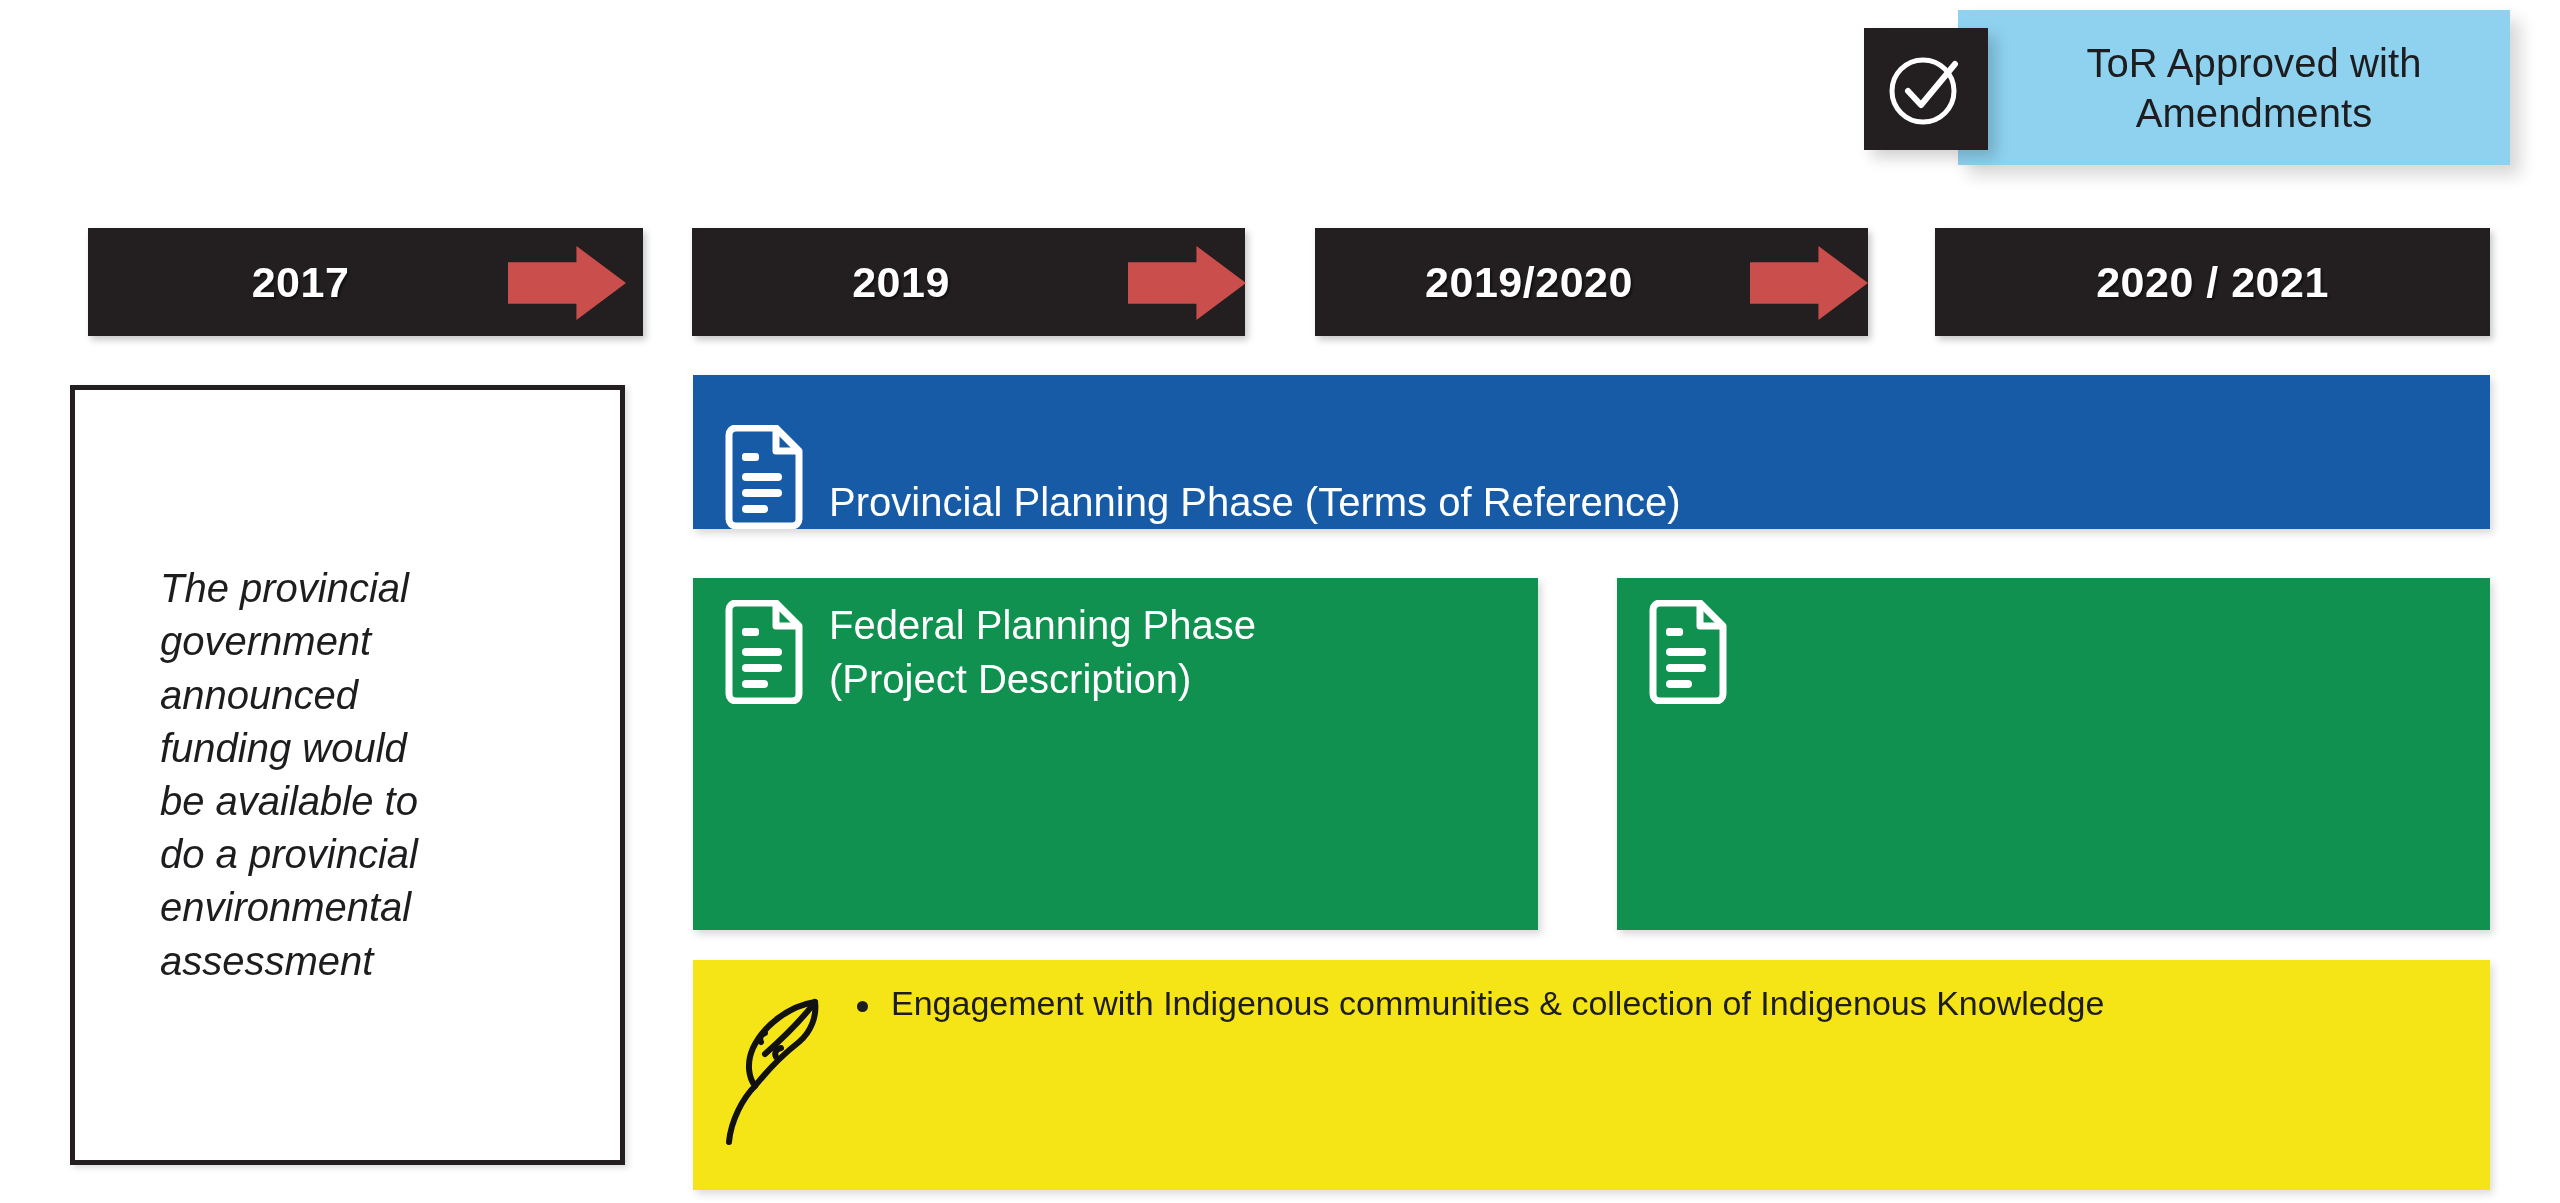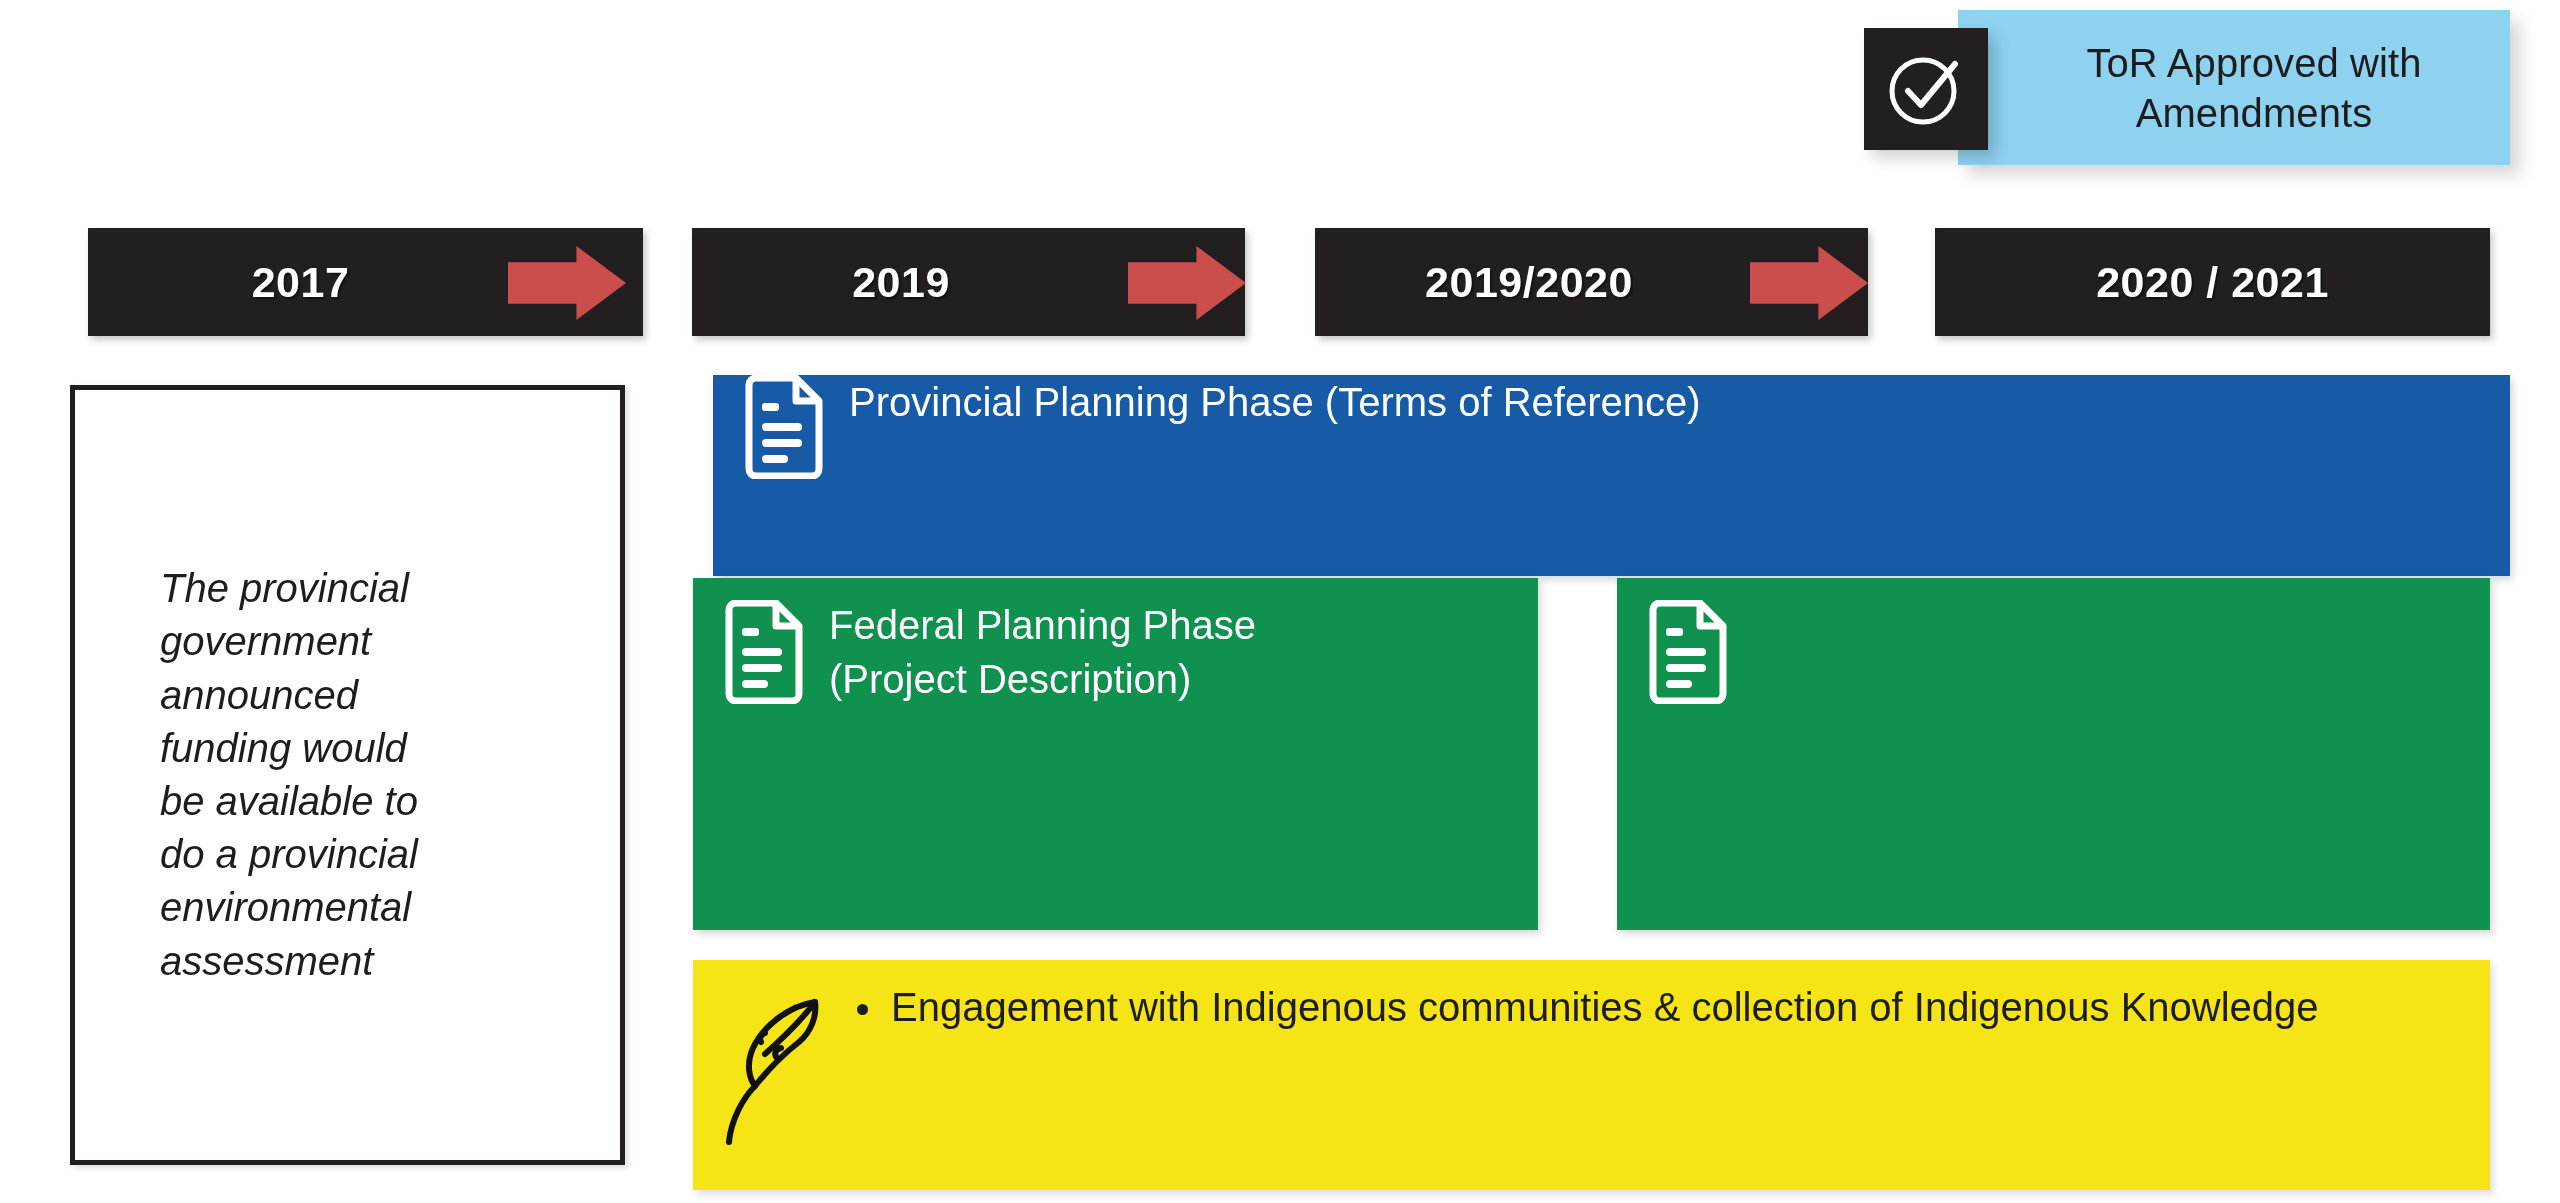--- a/index.html
+++ b/index.html
@@ -138,24 +138,23 @@
     font-size: 40px;
     line-height: 1.35;
     white-space: pre-line;
     padding-top: 20px;
   }
 
   #phase-provincial {
     left: 693px;
     top: 375px;
     width: 1797px;
-    height: 201px;
+    height: 154px;
     background: #175ba6;
-    align-items: flex-start;
-    margin-left: 20px;
+    align-items: flex-end;
   }
   #phase-provincial .doc-icon-wrap { padding-top: 0; }
   #phase-provincial .phase-label { padding-top: 0; }
 
   #phase-federal-planning {
     left: 693px;
     top: 578px;
     width: 845px;
     height: 352px;
     background: #119150;
@@ -187,21 +186,21 @@
     padding-right: 10px;
   }
   #engagement-list {
     margin: 0;
     padding: 22px 0 0 0;
     list-style: none;
   }
   #engagement-list li {
     position: relative;
     color: #1d1d1f;
-    font-size: 40px;
+    font-size: 34px;
     line-height: 1.28;
     padding-left: 42px;
     margin-bottom: 24px;
     max-width: 1530px;
   }
   #engagement-list li .bullet-dot {
     position: absolute;
     left: 8px;
     top: 0.56em;
     width: 11px;

